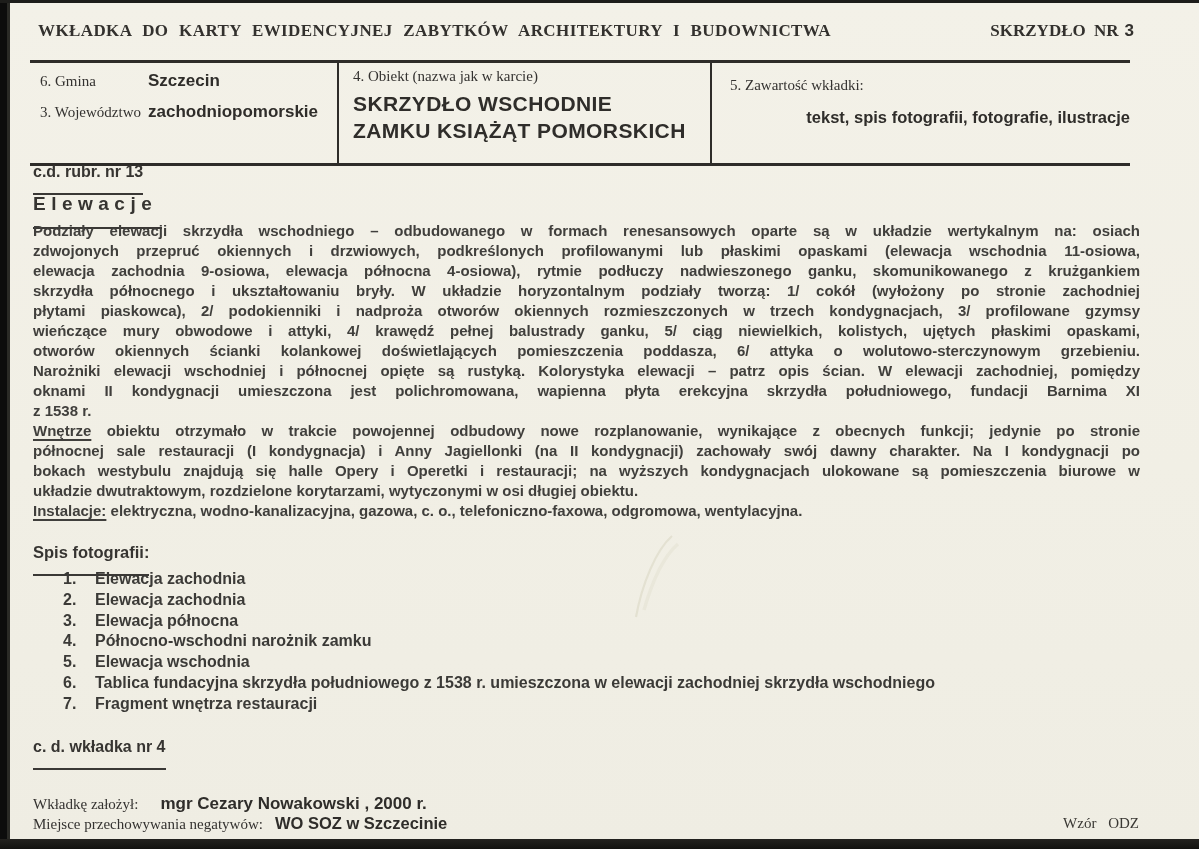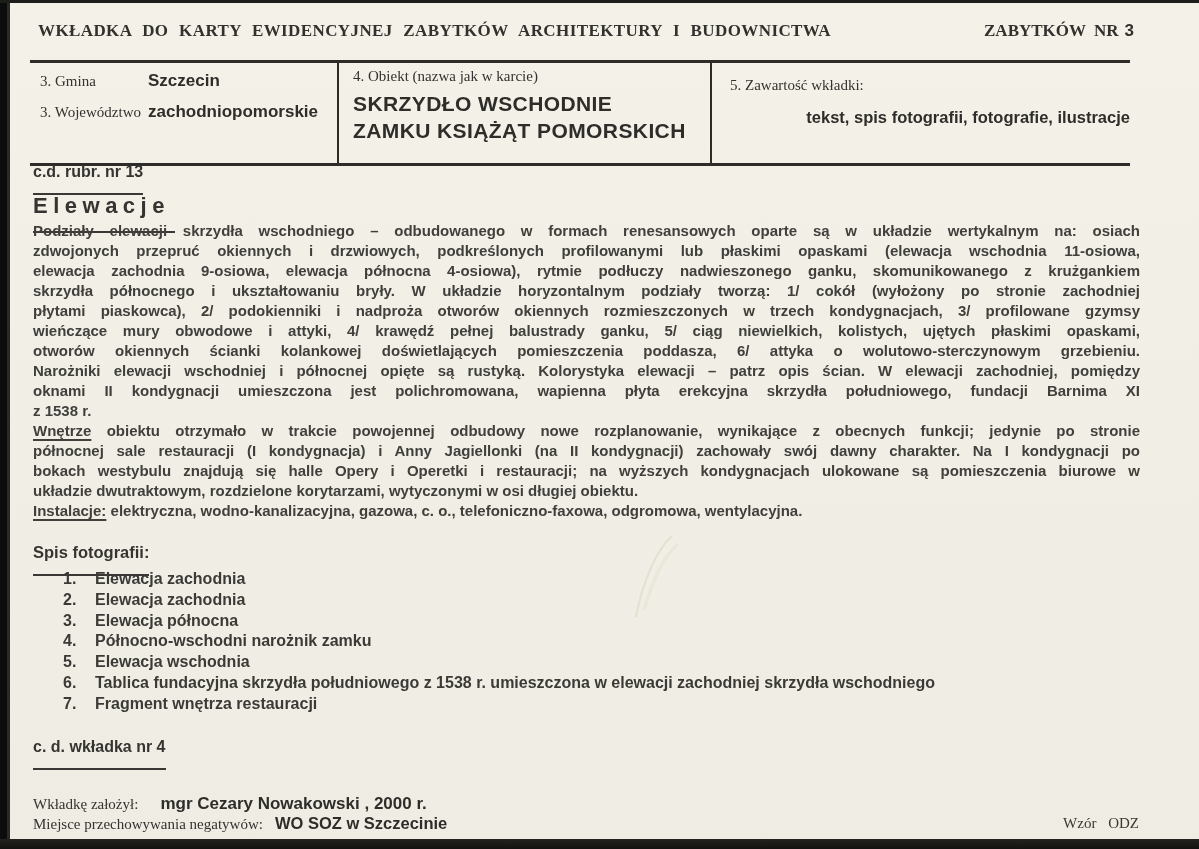--- a/index.html
+++ b/index.html
@@ -37,21 +37,21 @@
   .fvalue.locality{font-size:18px;letter-spacing:5px;}
   .c2{padding:5px 0 0 14px;}
   .obj-name{margin-top:5px;font-weight:bold;font-size:21px;line-height:27px;letter-spacing:.4px;color:#2f2d2a;}
   .c3{padding:14px 0 0 18px;}
   .contents-value{margin-top:14px;margin-left:24px;font-weight:bold;font-size:16.5px;color:#2f2d2a;text-align:right;}
 
   
   .heading{position:absolute;left:33px;font-weight:bold;font-size:16px;color:#363431;}
   .heading .u{display:inline-block;border-bottom:2px solid #3a3835;padding-bottom:12px;}
   .h-rubr{top:163px;}
-  .h-elew{top:193px;font-size:22px;text-align:right;}
+  .h-elew{top:193px;font-size:19px;text-align:right;}
   .h-elew .u{letter-spacing:5.5px;padding-right:5px;}
   .h-spis{top:543px;font-size:16.5px;}
   .h-wkladka{top:738px;}
 
   
   .text-block{position:absolute;left:33px;top:221px;width:1107px;font-weight:bold;font-size:15px;color:#403f3c;}
   .jline{height:20px;line-height:20px;text-align:justify;text-align-last:justify;white-space:normal;}
   .jline.jlast{text-align-last:left;}
   .lead{text-decoration:underline;text-decoration-thickness:2px;text-underline-offset:3px;}
 
@@ -73,28 +73,28 @@
 <body>
 
 <div class="page">
 
   <div class="edge-left"></div>
   <div class="edge-top"></div>
 
   <div class="title-row">
     <div class="doc-title">WKŁADKA DO KARTY EWIDENCYJNEJ ZABYTKÓW ARCHITEKTURY I BUDOWNICTWA</div>
     <div class="attach">
-      <span>ZABYTKÓW NR</span><span class="attach-num">3</span>
+      <span>SKRZYDŁO NR</span><span class="attach-num">3</span>
     </div>
   </div>
 
   <div class="form-table">
     <div class="cell c1">
       <div class="frow">
-        <span class="flabel">3. Gmina</span>
+        <span class="flabel">6. Gmina</span>
         <span class="fvalue">Szczecin</span>
       </div>
       <div class="frow">
         <span class="flabel">3. Województwo</span>
         <span class="fvalue">zachodniopomorskie</span>
       </div>
     </div>
     <div class="cell c2">
       <div class="flabel">4. Obiekt (nazwa jak w karcie)</div>
       <div class="obj-name">

